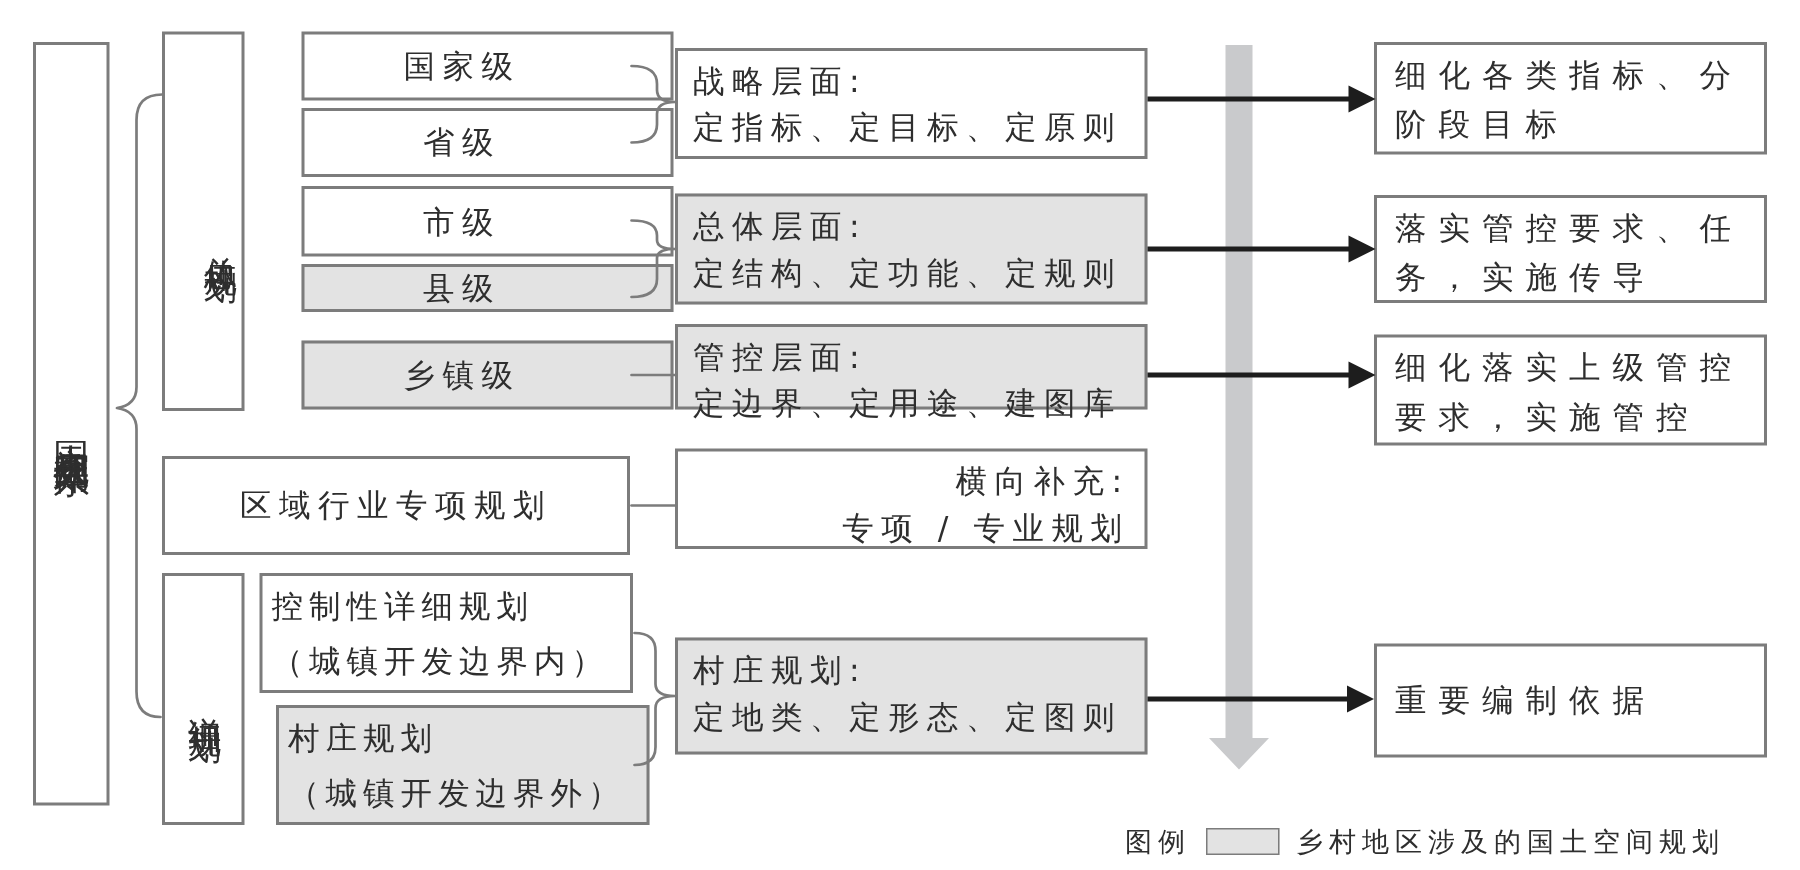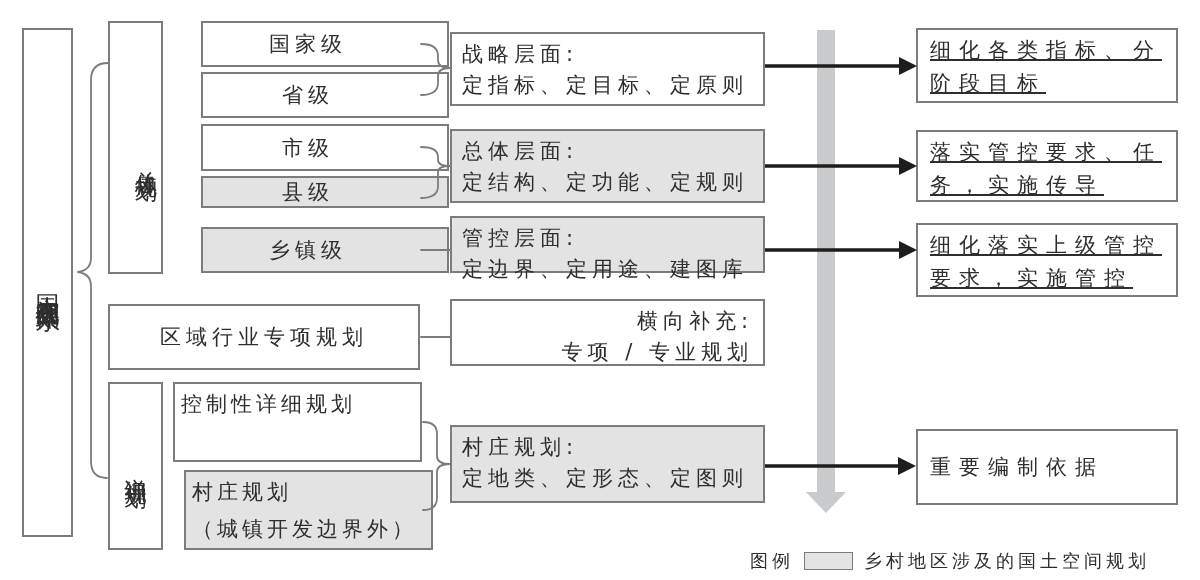--- a/index.html
+++ b/index.html
@@ -23,21 +23,21 @@
     display:flex;justify-content:center;
   }
   .root-box{font-size:24px;letter-spacing:2px;align-items:center;}
   .group-top{align-items:flex-start;padding-top:22px;font-size:22px;}
   .group-center{align-items:center;font-size:22px;}
   .level{display:flex;align-items:center;justify-content:center;padding-right:34px;margin-left:28px;}
   .twoline{padding:5px 10px;line-height:31px;white-space:nowrap;}
   .twoline .l{display:block;}
   .detail{padding:2px 6px;line-height:37px;letter-spacing:4px;white-space:nowrap;}
   .detail .l{display:block;}
-  .outcome{padding:4px 12px;line-height:33px;letter-spacing:8px;text-decoration:underline;}
+  .outcome{padding:4px 12px;line-height:33px;letter-spacing:8px;}
   .outcome .l{display:block;}
   .outcome-single{display:flex;align-items:center;padding:0 0 0 12px;letter-spacing:8px;}
   svg.overlay{position:absolute;left:0;top:0;pointer-events:none;}
   .connector{fill:none;stroke:var(--border);stroke-width:1.8;stroke-linecap:round;stroke-linejoin:round;}
   .flow-arrow{fill:var(--flow);stroke:none;}
   .black-line{stroke:var(--arrow);stroke-width:3.4;}
   .black-head{fill:var(--arrow);stroke:none;}
   .legend{position:absolute;left:750px;top:549px;display:flex;align-items:center;font-size:18px;letter-spacing:4px;}
   .legend-swatch{
     width:49px;height:18px;background:var(--rural);border:1.5px solid var(--border);
@@ -76,20 +76,21 @@
   <div class="box center" style="left:108px;top:304px;width:312px;height:66px;letter-spacing:5px;">
     <span>区域行业专项规划</span>
   </div>
 
   <div class="box vtext group-center" style="left:108px;top:382px;width:55px;height:168px;">
     <span>详细规划</span>
   </div>
 
   <div class="box detail" style="left:173px;top:382px;width:249px;height:80px;">
     <span class="l">控制性详细规划</span>
+    <span class="l">（城镇开发边界内）</span>
   </div>
   <div class="box detail rural" style="left:173px;top:470px;width:249px;height:80px;margin-left:11px;">
     <span class="l">村庄规划</span>
     <span class="l">（城镇开发边界外）</span>
   </div>
 
   <div class="box twoline" style="left:450px;top:32px;width:315px;height:74px;">
     <span class="l">战略层面:</span>
     <span class="l">定指标、定目标、定原则</span>
   </div>

